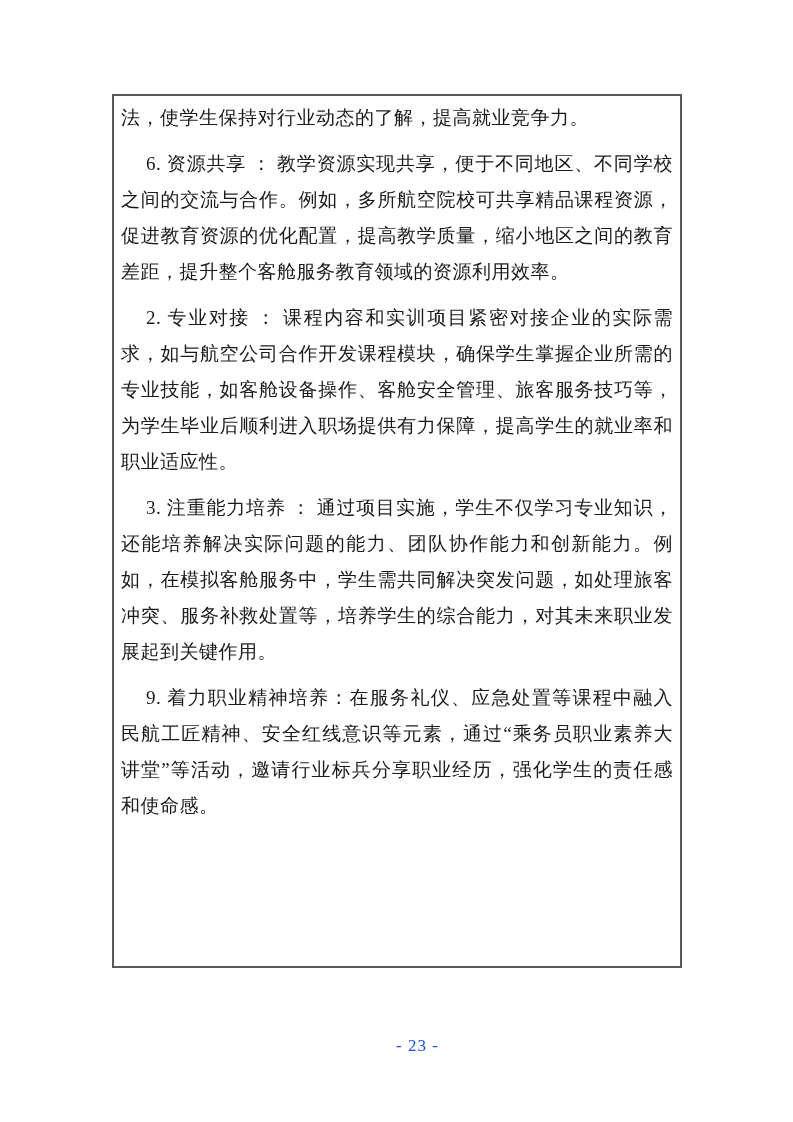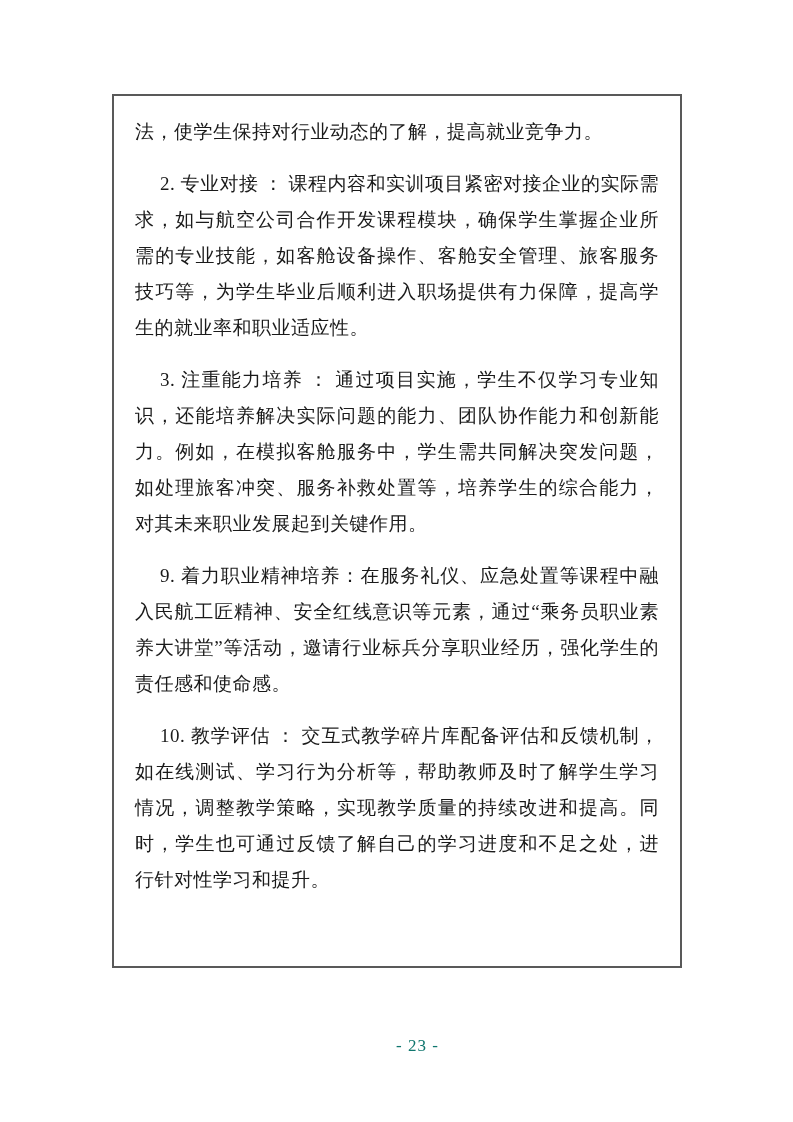--- a/index.html
+++ b/index.html
@@ -21,21 +21,21 @@
     left: 112px;
     top: 94px;
     width: 570px;
     height: 874px;
     box-sizing: border-box;
     border: 2px solid #595959;
     padding: 2px 5px 0 5px;
     background: #ffffff;
   }
   .para {
-    margin: 16px;
+    margin: 2px;
     font-size: 19px;
     line-height: 36px;
     letter-spacing: 0.5px;
     text-align: justify;
     text-justify: inter-character;
     word-break: break-all;
     color: #1a1a1a;
   }
   .para + .para {
     margin-top: 10px;
@@ -46,33 +46,33 @@
   .footer {
     position: absolute;
     left: 0;
     top: 1036px;
     width: 100%;
     text-align: center;
   }
   .page-number {
     font-size: 17px;
     letter-spacing: 1px;
-    color: #0f766e;
+    color: #1d4ed8;
     margin-left: 42px;
   }
 </style>
 </head>
 <body>
 
 <div class="page">
   <div class="content-box">
     <div id="paragraphs">
         <p class="para">法，使学生保持对行业动态的了解，提高就业竞争力。</p>
+        <p class="para indent">6. 资源共享 ： 教学资源实现共享，便于不同地区、不同学校之间的交流与合作。例如，多所航空院校可共享精品课程资源，促进教育资源的优化配置，提高教学质量，缩小地区之间的教育差距，提升整个客舱服务教育领域的资源利用效率。</p>
         <p class="para indent">2. 专业对接 ： 课程内容和实训项目紧密对接企业的实际需求，如与航空公司合作开发课程模块，确保学生掌握企业所需的专业技能，如客舱设备操作、客舱安全管理、旅客服务技巧等，为学生毕业后顺利进入职场提供有力保障，提高学生的就业率和职业适应性。</p>
         <p class="para indent">3. 注重能力培养 ： 通过项目实施，学生不仅学习专业知识，还能培养解决实际问题的能力、团队协作能力和创新能力。例如，在模拟客舱服务中，学生需共同解决突发问题，如处理旅客冲突、服务补救处置等，培养学生的综合能力，对其未来职业发展起到关键作用。</p>
         <p class="para indent">9. 着力职业精神培养：在服务礼仪、应急处置等课程中融入民航工匠精神、安全红线意识等元素，通过“乘务员职业素养大讲堂”等活动，邀请行业标兵分享职业经历，强化学生的责任感和使命感。</p>
-        <p class="para indent">10. 教学评估 ： 交互式教学碎片库配备评估和反馈机制，如在线测试、学习行为分析等，帮助教师及时了解学生学习情况，调整教学策略，实现教学质量的持续改进和提高。同时，学生也可通过反馈了解自己的学习进度和不足之处，进行针对性学习和提升。</p>
       </div>
   </div>
   <div class="footer">
     <span class="page-number">- 23 -</span>
   </div>
 </div>
 
 </body></html>

